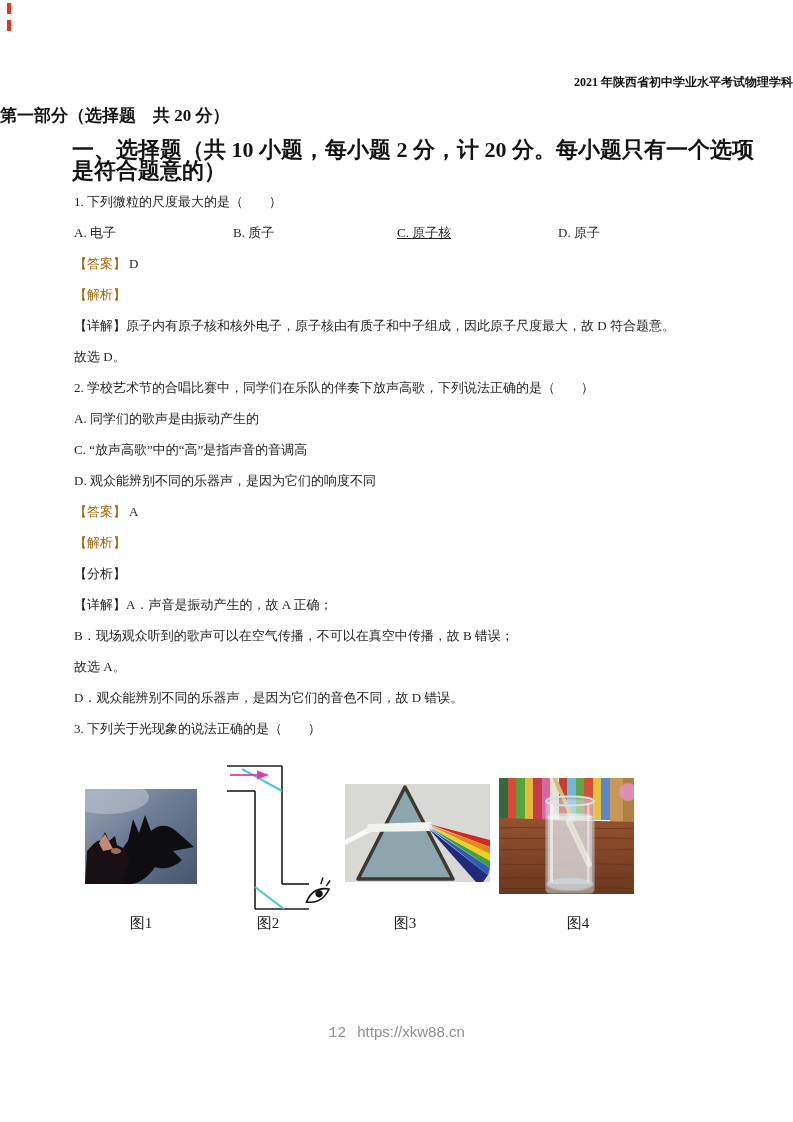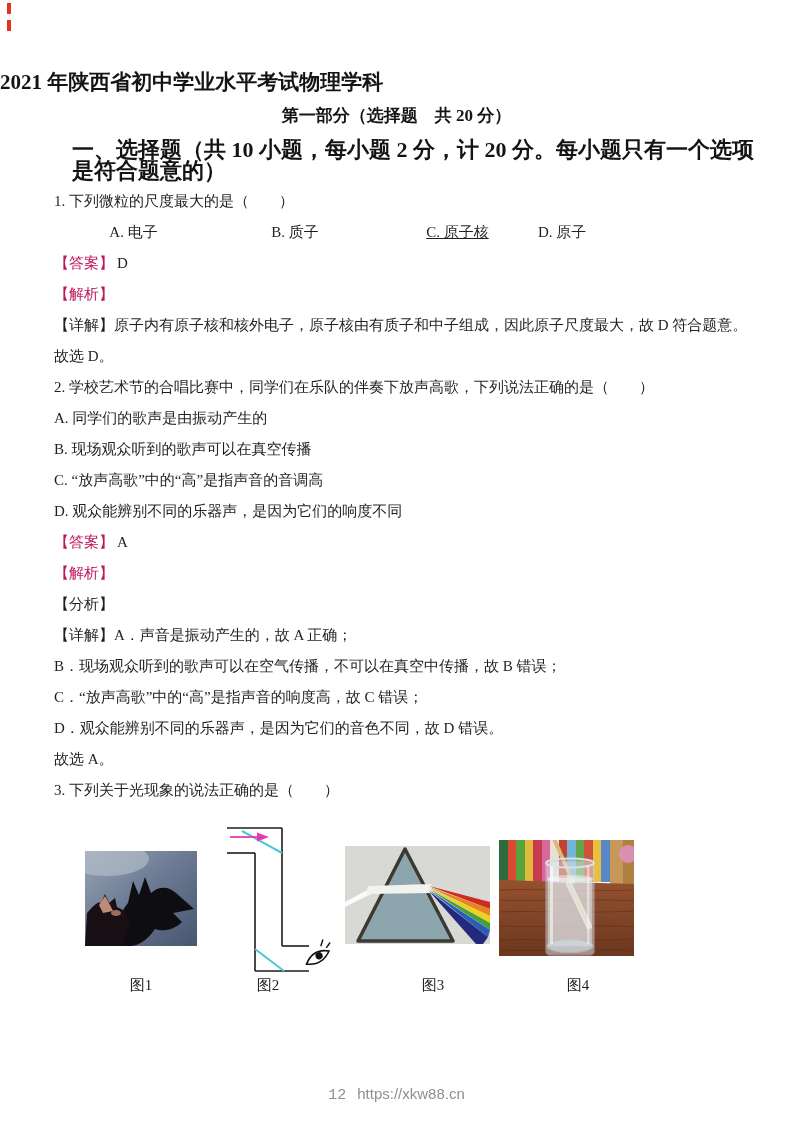--- a/index.html
+++ b/index.html
@@ -5,46 +5,46 @@
   html,body { margin:0; padding:0; background:#ffffff; }
   .page {
     position:relative; width:793px; height:1122px; margin:0 auto;
     background:#ffffff; overflow:hidden;
     font-family:"Liberation Serif", serif; color:#1f1f1f;
   }
   .stamp { position:absolute; left:7px; width:4px; height:11px; background:#e03426; }
   .stamp.s1 { top:3px; }
   .stamp.s2 { top:20px; }
 
-  .title { margin:0; padding-top:69px; text-align:left;
-           font-size:21px; font-weight:bold; line-height:26px; color:#141414; }
-  .part  { margin:11px 0 0 0; text-align:center;
+  .title { margin:0; padding-top:69px; text-align:right;
+           font-size:12px; font-weight:bold; line-height:26px; color:#141414; }
+  .part  { margin:11px 0 0 0; 
            font-size:17px; font-weight:bold; line-height:20px; color:#141414; }
   .section { margin:13px 0 0 0; padding:0 38px 0 72px;
              font-size:22px; font-weight:bold; line-height:21px; color:#141414; }
 
-  .body { margin-top:5px; padding:0 42px 0 54px; font-size:15px; }
+  .body { margin-top:5px; padding:0 42px 0 74px; font-size:13px; }
   .body .line { margin:0; line-height:31px; }
-  .opt-row { display:flex;text-align:center; }
+  .opt-row { display:flex; }
   .opt-row .w1 { width:159px; }
   .opt-row .w2 { width:164px; }
   .opt-row .w3 { width:161px;text-decoration:underline; }
-  .blue { color:#be185d; }
+  .blue { color:#a16207; }
   .ans-val { margin-left:3px; }
 
   .figures { position:relative; height:200px; }
   .fig { position:absolute; }
   .fig svg { display:block; }
   .fig1 { left:85px;  top:45px; }
   .fig2 { left:226px; top:19px; }
   .fig3 { left:345px; top:40px; }
   .fig4 { left:499px; top:34px; }
   .caption { position:absolute; top:168px; width:60px; text-align:center;
              font-size:15px; line-height:22px; color:#1f1f1f; }
-  .cap1 { left:111px; } .cap2 { left:238px; } .cap3 { left:403px; } .cap4 { left:548px; }
+  .cap1 { left:111px; } .cap2 { left:238px; } .cap3 { left:375px; } .cap4 { left:548px; }
 
   .footer { margin-top:78px; text-align:center;
             font-family:"Liberation Sans", sans-serif;
             font-size:15px; line-height:20px; color:#8f8f8f; }
   .footer .num { margin-right:11px;font-family:Liberation Mono, monospace; }
 </style>
 </head>
 <body>
 
 <div class="page">
@@ -65,31 +65,29 @@
       <span class="w3">C. 原子核</span>
       <span>D. 原子</span>
     </div>
     <p class="line"><span class="blue">【答案】</span><span class="ans-val">D</span></p>
     <p class="line"><span class="blue">【解析】</span></p>
     <p class="line">【详解】原子内有原子核和核外电子，原子核由有质子和中子组成，因此原子尺度最大，故 D 符合题意。</p>
     <p class="line">故选 D。</p>
 
     <p class="line">2. 学校艺术节的合唱比赛中，同学们在乐队的伴奏下放声高歌，下列说法正确的是（　　）</p>
     <p class="line">A. 同学们的歌声是由振动产生的</p>
-    <p class="line">B. 现场观众听到的歌声可以在真空传播</p>
     <p class="line">C. “放声高歌”中的“高”是指声音的音调高</p>
     <p class="line">D. 观众能辨别不同的乐器声，是因为它们的响度不同</p>
     <p class="line"><span class="blue">【答案】</span><span class="ans-val">A</span></p>
     <p class="line"><span class="blue">【解析】</span></p>
     <p class="line">【分析】</p>
     <p class="line">【详解】A．声音是振动产生的，故 A 正确；</p>
     <p class="line">B．现场观众听到的歌声可以在空气传播，不可以在真空中传播，故 B 错误；</p>
-    <p class="line">C．“放声高歌”中的“高”是指声音的响度高，故 C 错误；</p>
+    <p class="line">故选 A。</p>
     <p class="line">D．观众能辨别不同的乐器声，是因为它们的音色不同，故 D 错误。</p>
-    <p class="line">故选 A。</p>
 
     <p class="line">3. 下列关于光现象的说法正确的是（　　）</p>
   </div>
 
   <div class="figures">
 
     <div class="fig fig1">
       <svg width="112" height="95" viewBox="0 0 112 95">
         <defs>
           <linearGradient id="wallg" x1="0" y1="0" x2="1" y2="1">

